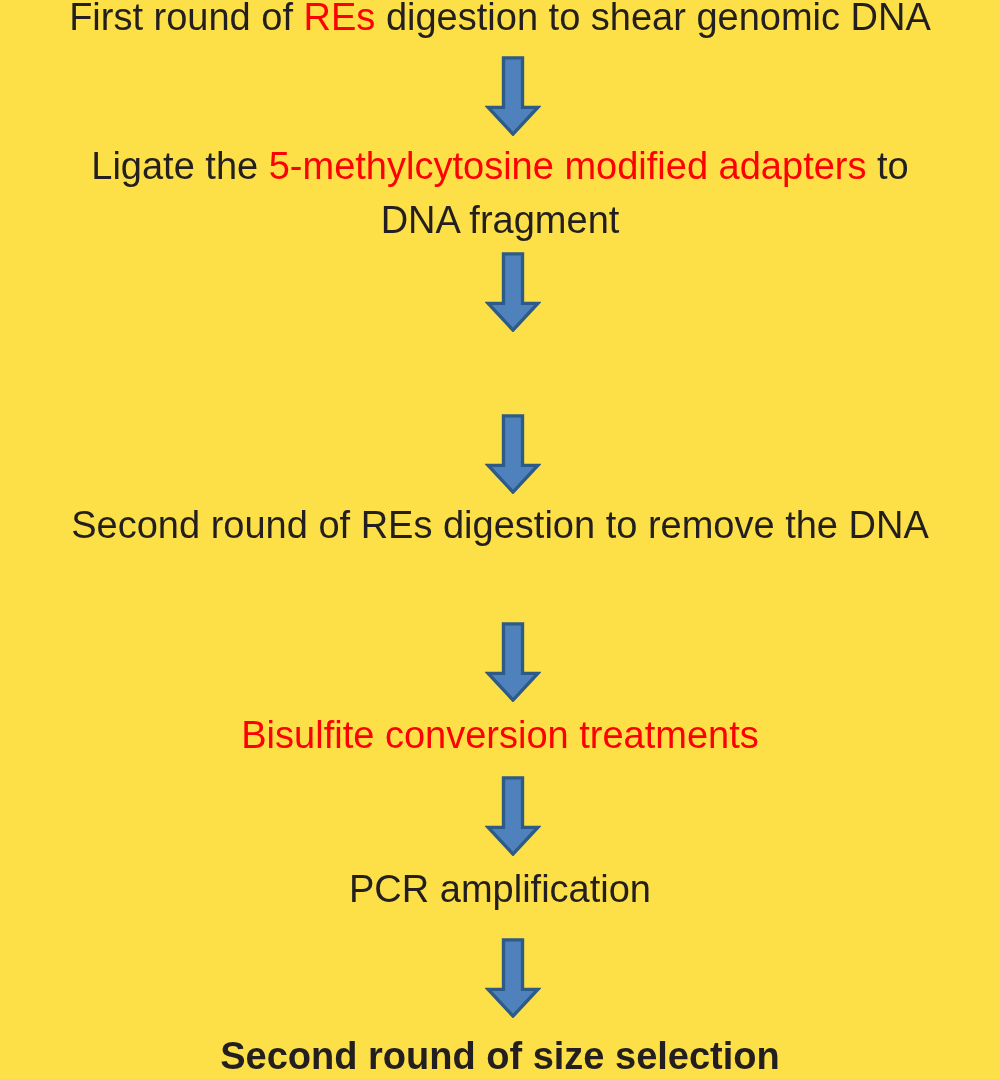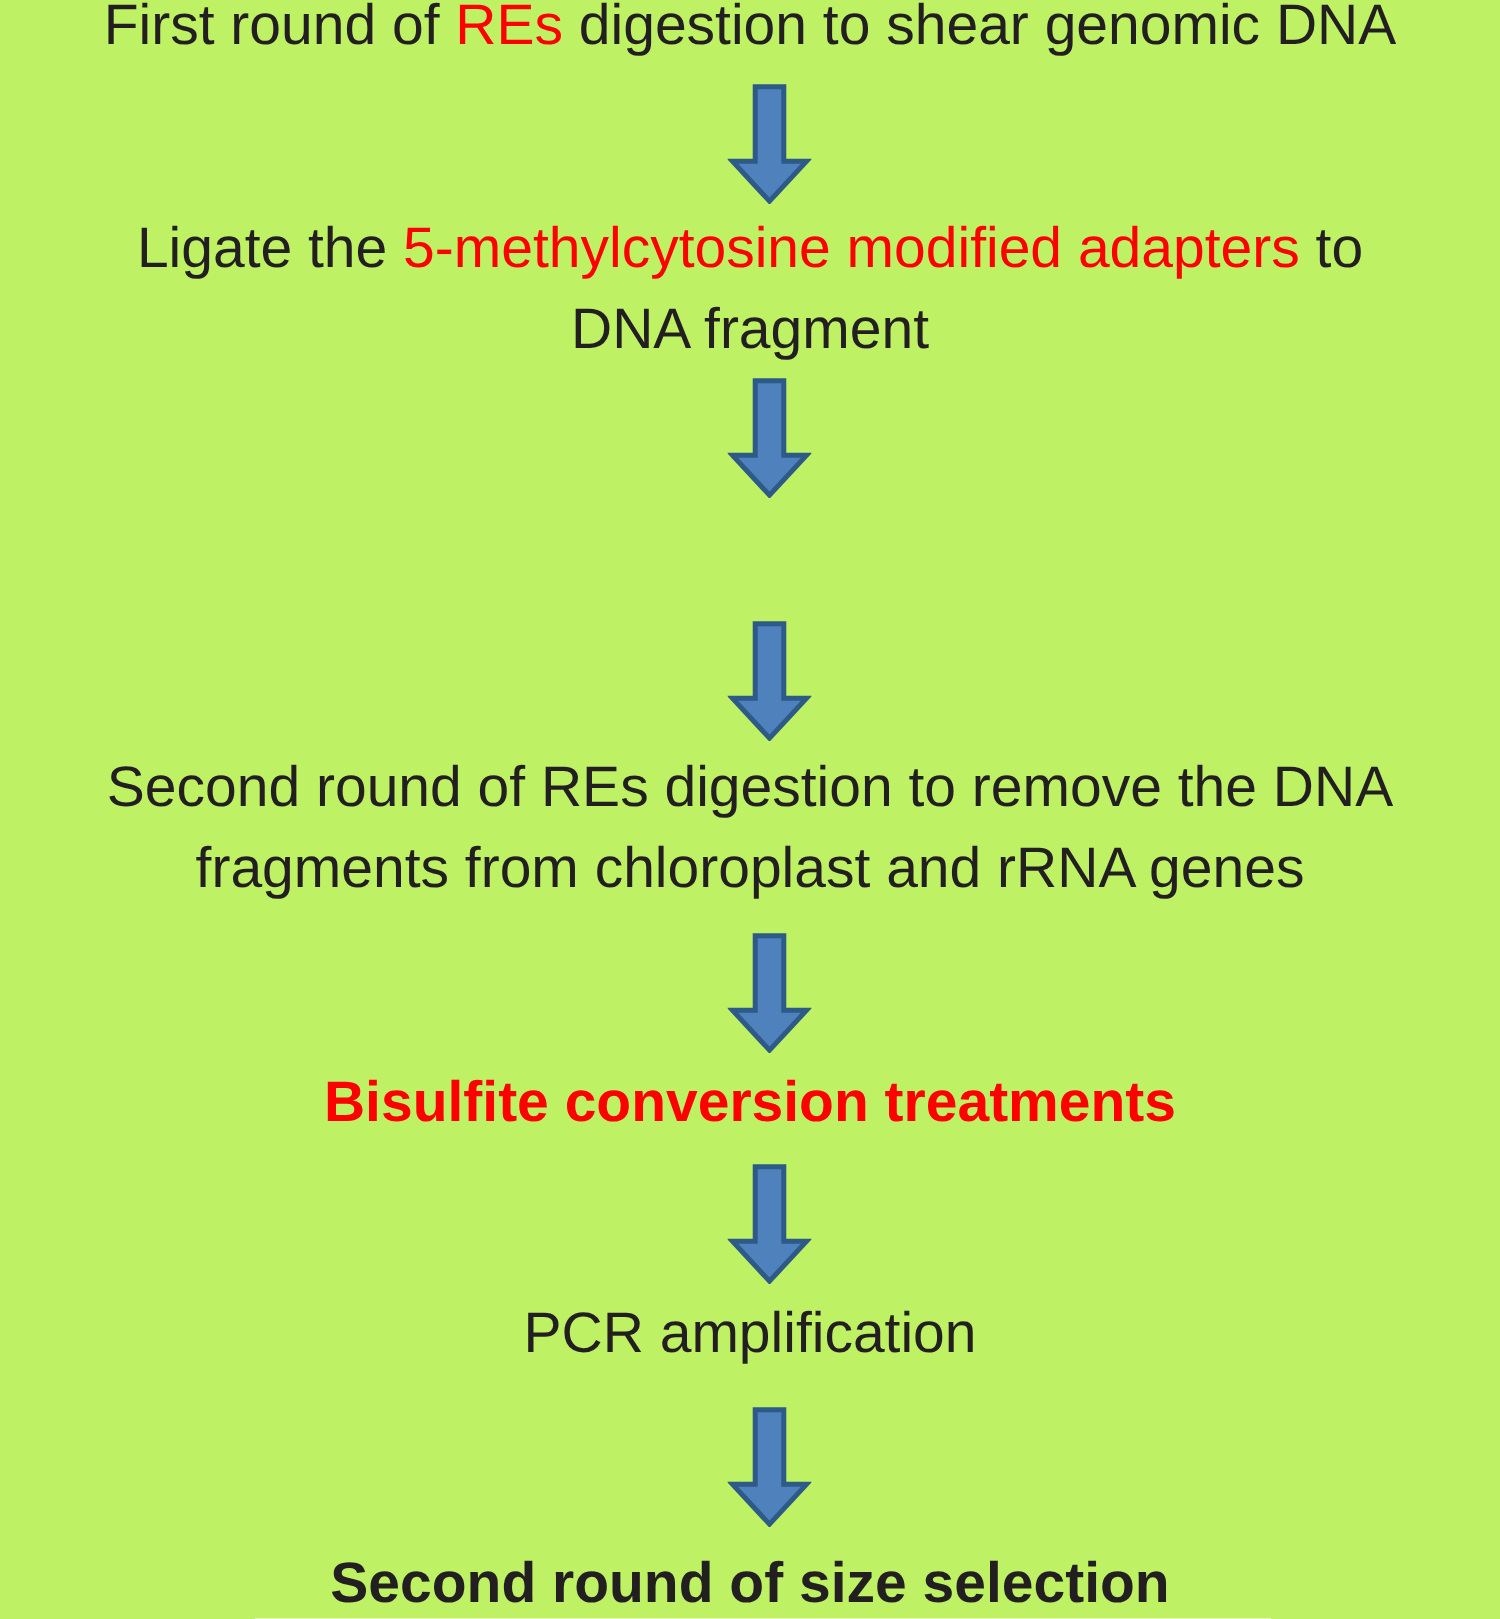--- a/index.html
+++ b/index.html
@@ -1,20 +1,20 @@
 <!DOCTYPE html>
 <html><head>
 <meta charset="utf-8">
 <style>
   html, body { margin: 0; padding: 0; background: #ffffff; }
   #canvas {
     position: relative;
     width: 1000px;
     height: 1079px;
-    background: #bef264;
+    background: #fde047;
     overflow: hidden;
     font-family: "Liberation Sans", sans-serif;
   }
   .step {
     position: absolute;
     left: 0;
     width: 1000px;
     text-align: center;
     font-size: 38px;
     line-height: 54px;
@@ -57,31 +57,30 @@
 
 
   <div class="arrow" style="top:414px">
     <svg viewBox="0 0 56 84" xmlns="http://www.w3.org/2000/svg">
       <polygon points="18,2 38,2 38,54 54,54 28,82 2,54 18,54" stroke-width="3.5" fill="#4f81bd" stroke="#2e5a88"></polygon>
     </svg>
   </div>
 
   <div class="step" style="top:498px">
     <div><span style="color: rgb(35, 31, 32); margin-top: 12px;">Second round of REs digestion to remove the DNA</span></div>
-    <div><span style="color: rgb(35, 31, 32);">fragments from chloroplast and rRNA genes</span></div>
   </div>
 
   <div class="arrow" style="top:622px">
     <svg viewBox="0 0 56 84" xmlns="http://www.w3.org/2000/svg">
       <polygon points="18,2 38,2 38,54 54,54 28,82 2,54 18,54" stroke-width="3.5" fill="#4f81bd" stroke="#2e5a88"></polygon>
     </svg>
   </div>
 
   <div class="step" style="top:708px">
-    <div><span style="color: rgb(255, 0, 0); font-weight: bold;">Bisulfite conversion treatments</span></div>
+    <div><span style="color: rgb(255, 0, 0);">Bisulfite conversion treatments</span></div>
   </div>
 
   <div class="arrow" style="top:776px">
     <svg viewBox="0 0 56 84" xmlns="http://www.w3.org/2000/svg">
       <polygon points="18,2 38,2 38,54 54,54 28,82 2,54 18,54" stroke-width="3.5" fill="#4f81bd" stroke="#2e5a88"></polygon>
     </svg>
   </div>
 
   <div class="step" style="top:862px">
     <div><span style="color: rgb(35, 31, 32);">PCR amplification</span></div>

